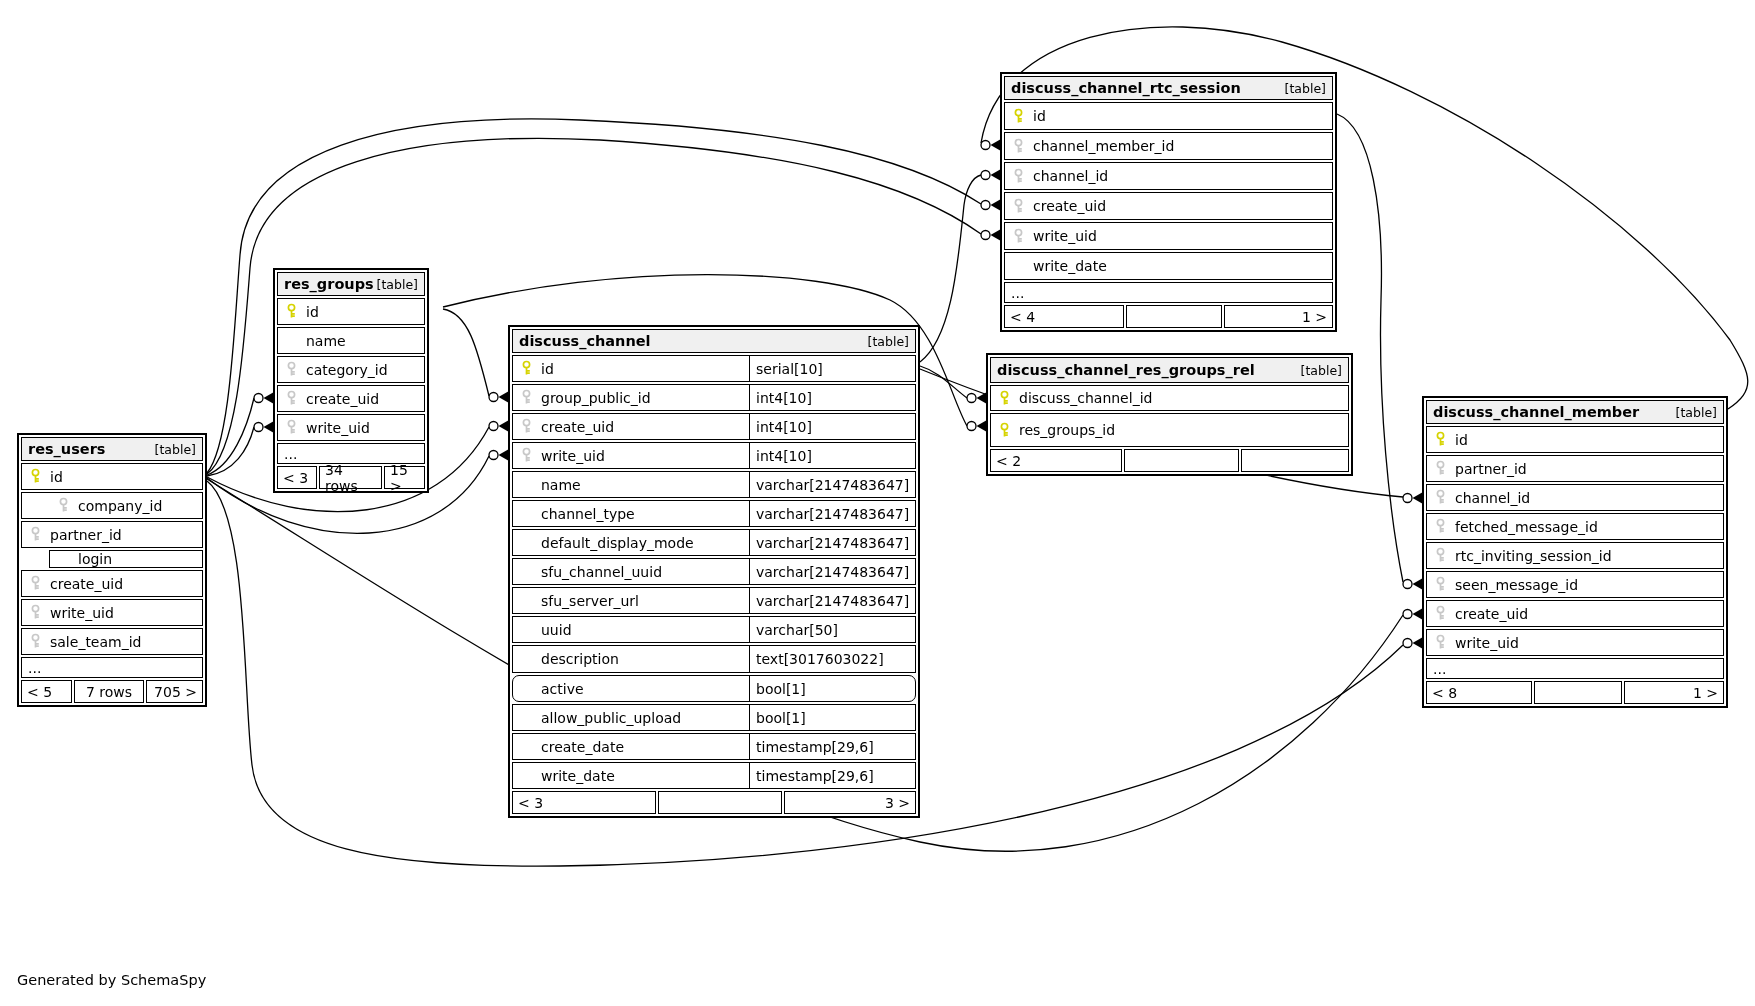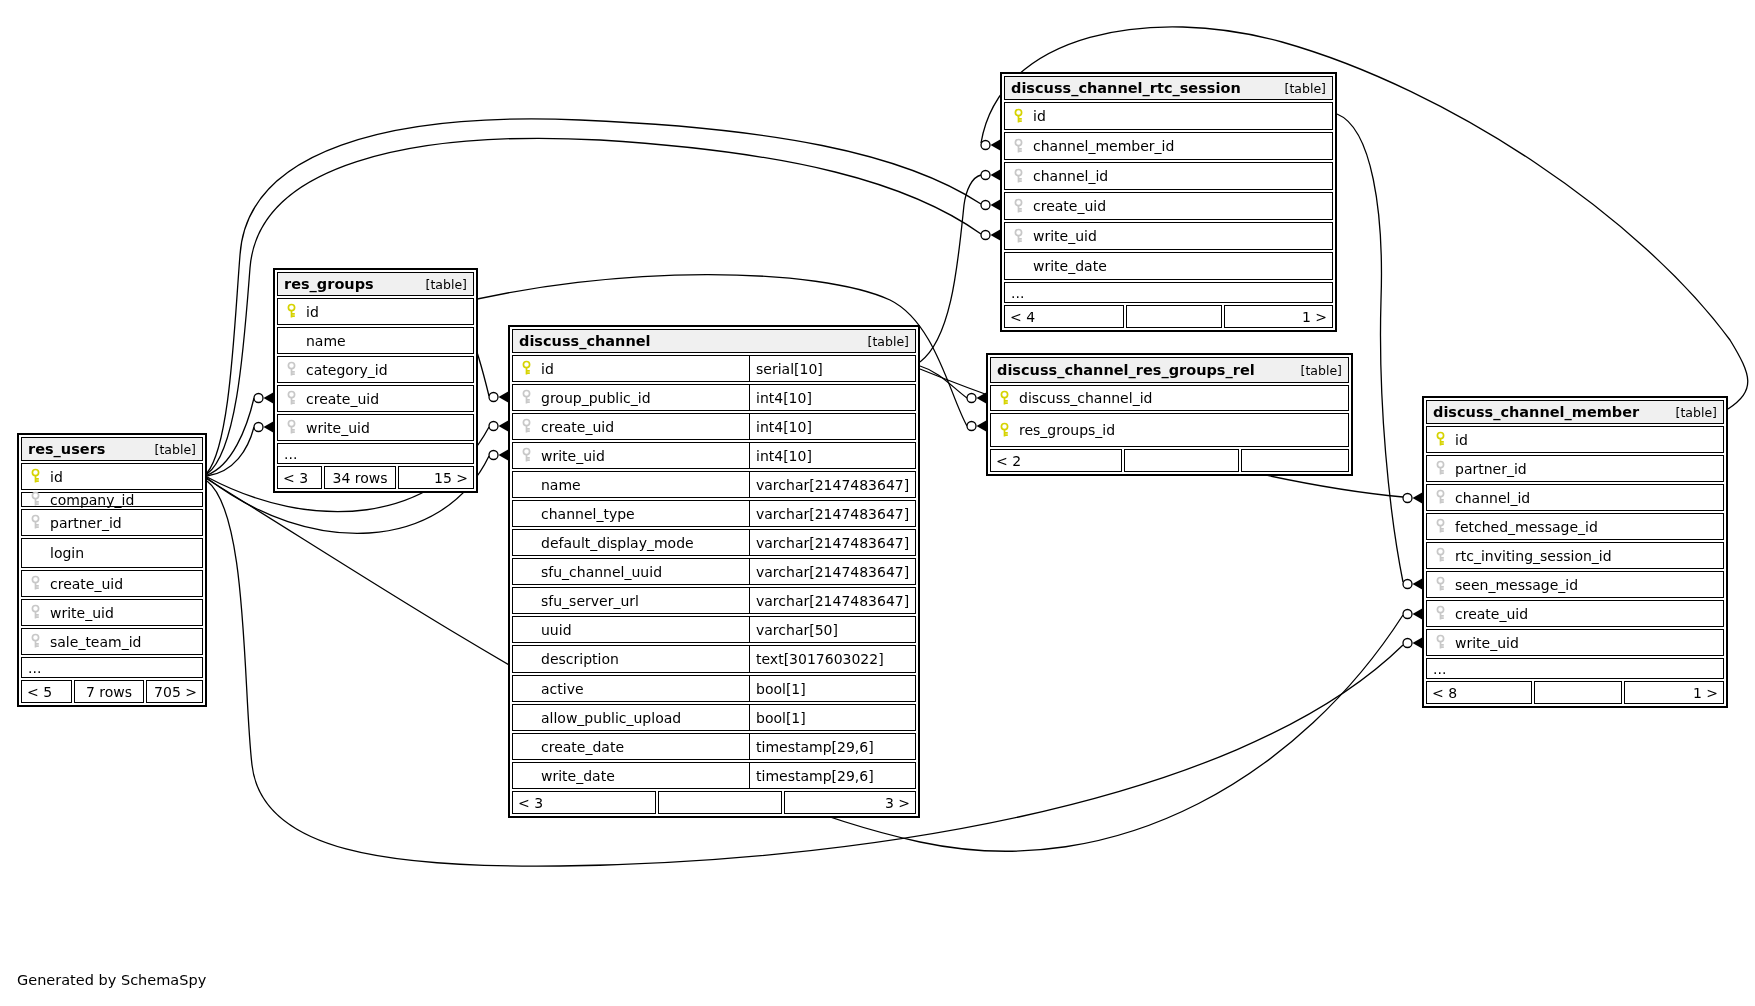--- a/index.html
+++ b/index.html
@@ -86,39 +86,39 @@
       </div>
       <div class="trow" style="height: 27px;">
         <span class="kcell">
           <svg width="12" height="17" viewBox="0 0 12 17">
             <circle cx="5.5" cy="4.6" r="3.1" fill="none" stroke="#d6d300" stroke-width="1.7"></circle>
             <path d="M5.5 7.7 L5.5 14.5 M5.5 10.8 L8.8 10.8 M5.5 13.2 L8.8 13.2" stroke="#d6d300" stroke-width="1.7" fill="none"></path>
           </svg>
         </span>
         <span class="cname">id</span>
       </div>
-      <div class="trow" style="height: 15px;">
+      <div class="trow" style="height: 27px; padding-left: 28px;">
         <span class="kcell">
           <svg width="12" height="17" viewBox="0 0 12 17">
             <circle cx="5.5" cy="4.6" r="3.1" fill="none" stroke="#c8c8c8" stroke-width="1.7"></circle>
             <path d="M5.5 7.7 L5.5 14.5 M5.5 10.8 L8.8 10.8 M5.5 13.2 L8.8 13.2" stroke="#c8c8c8" stroke-width="1.7" fill="none"></path>
           </svg>
         </span>
         <span class="cname">company_id</span>
       </div>
       <div class="trow" style="height: 27px;">
         <span class="kcell">
           <svg width="12" height="17" viewBox="0 0 12 17">
             <circle cx="5.5" cy="4.6" r="3.1" fill="none" stroke="#c8c8c8" stroke-width="1.7"></circle>
             <path d="M5.5 7.7 L5.5 14.5 M5.5 10.8 L8.8 10.8 M5.5 13.2 L8.8 13.2" stroke="#c8c8c8" stroke-width="1.7" fill="none"></path>
           </svg>
         </span>
         <span class="cname">partner_id</span>
       </div>
-      <div class="trow" style="height: 30px;">
+      <div class="trow" style="height: 18px; margin-left: 28px;">
         <span class="kcell"></span>
         <span class="cname">login</span>
       </div>
       <div class="trow" style="height: 27px;">
         <span class="kcell">
           <svg width="12" height="17" viewBox="0 0 12 17">
             <circle cx="5.5" cy="4.6" r="3.1" fill="none" stroke="#c8c8c8" stroke-width="1.7"></circle>
             <path d="M5.5 7.7 L5.5 14.5 M5.5 10.8 L8.8 10.8 M5.5 13.2 L8.8 13.2" stroke="#c8c8c8" stroke-width="1.7" fill="none"></path>
           </svg>
         </span>
@@ -142,21 +142,21 @@
         </span>
         <span class="cname">sale_team_id</span>
       </div>
       <div class="erow" style="height: 21px;">...</div>
       <div class="tfoot" style="height: 23px;">
         <div class="fcell c0" style="width: 51px;">&lt; 5</div>
         <div class="fcell c1" style="width: 70px;">7 rows</div>
         <div class="fcell c2" style="flex: 1 1 auto;">705 &gt;</div>
       </div>
     </div>
-    <div class="tbox" style="left: 273px; top: 268px; width: 205px;">
+    <div class="tbox" style="left: 273px; top: 268px; width: 156px;">
       <div class="thead" style="height: 24px;">
         <span class="tname">res_groups</span>
         <span class="tbadge">[table]</span>
       </div>
       <div class="trow" style="height: 27px;">
         <span class="kcell">
           <svg width="12" height="17" viewBox="0 0 12 17">
             <circle cx="5.5" cy="4.6" r="3.1" fill="none" stroke="#d6d300" stroke-width="1.7"></circle>
             <path d="M5.5 7.7 L5.5 14.5 M5.5 10.8 L8.8 10.8 M5.5 13.2 L8.8 13.2" stroke="#d6d300" stroke-width="1.7" fill="none"></path>
           </svg>
@@ -274,21 +274,21 @@
       <div class="trow" style="height: 27px;">
         <span class="kcell"></span>
         <span class="cname">uuid</span>
         <span class="ctype" style="width: 166px;">varchar[50]</span>
       </div>
       <div class="trow" style="height: 28px;">
         <span class="kcell"></span>
         <span class="cname">description</span>
         <span class="ctype" style="width: 166px;">text[3017603022]</span>
       </div>
-      <div class="trow" style="height: 27px;">
+      <div class="trow" style="height: 27px; border-radius: 7px;">
         <span class="kcell"></span>
         <span class="cname">active</span>
         <span class="ctype" style="width: 166px;">bool[1]</span>
       </div>
       <div class="trow" style="height: 27px;">
         <span class="kcell"></span>
         <span class="cname">allow_public_upload</span>
         <span class="ctype" style="width: 166px;">bool[1]</span>
       </div>
       <div class="trow" style="height: 27px;">

